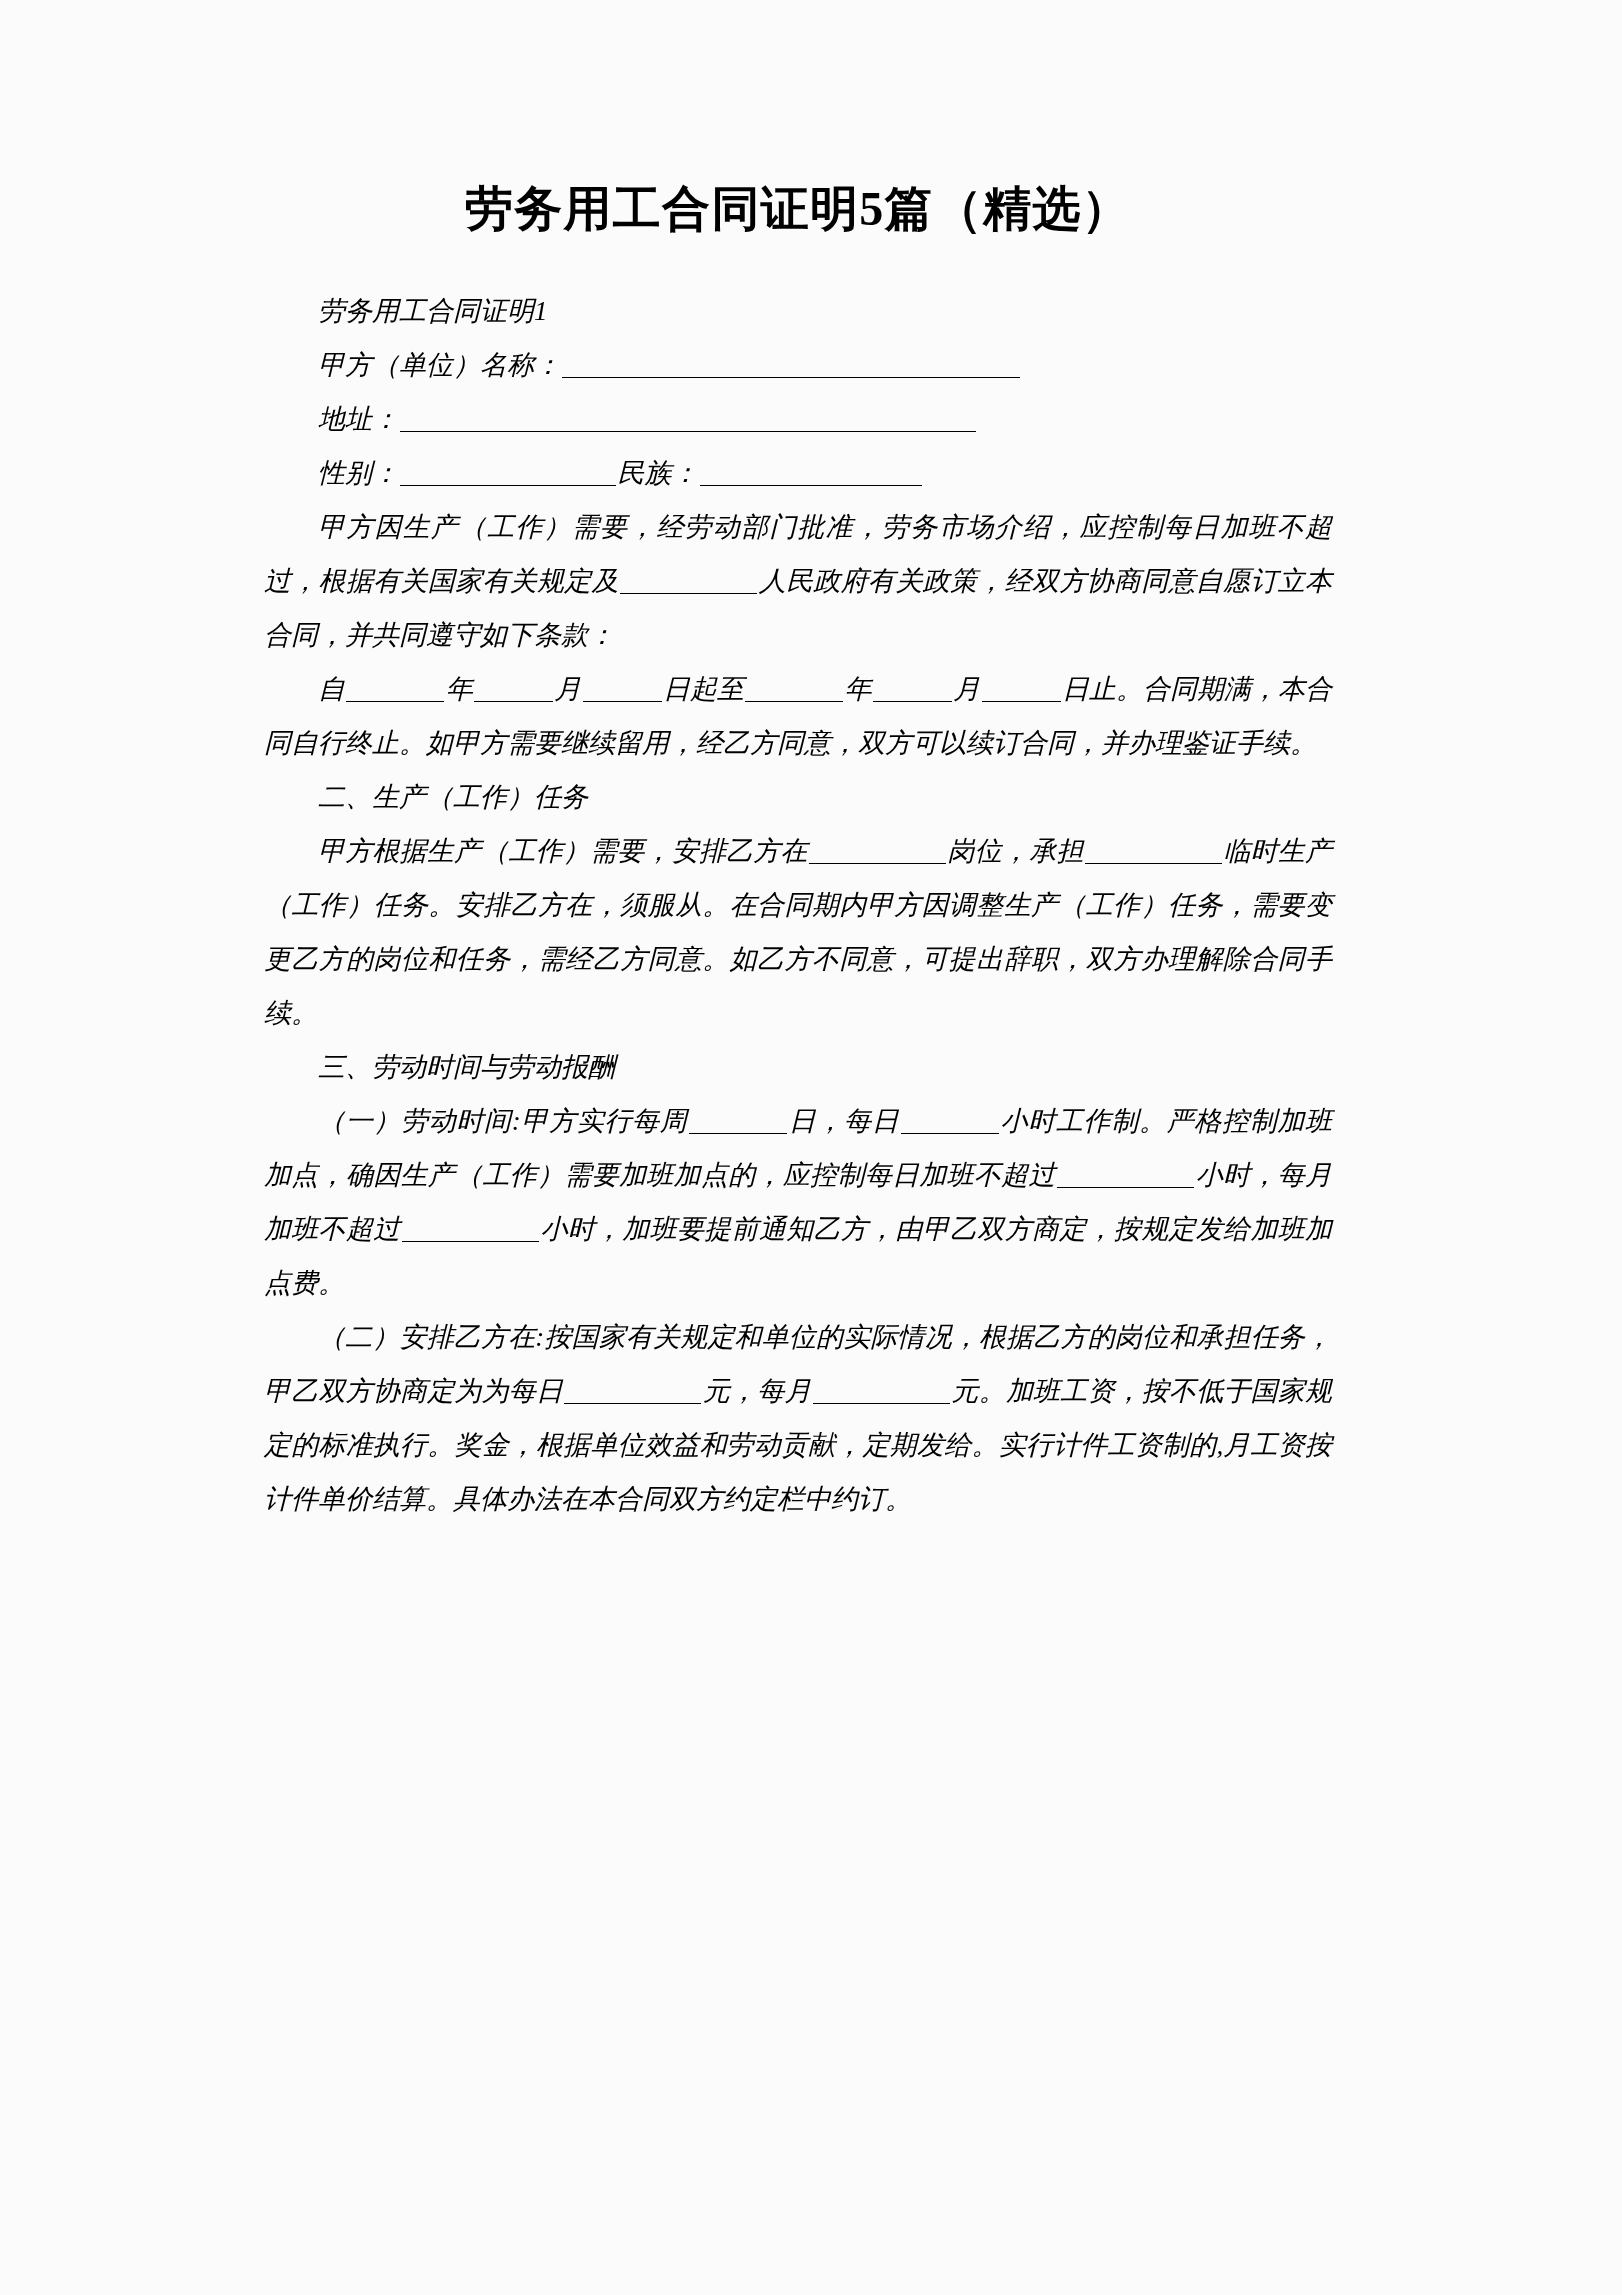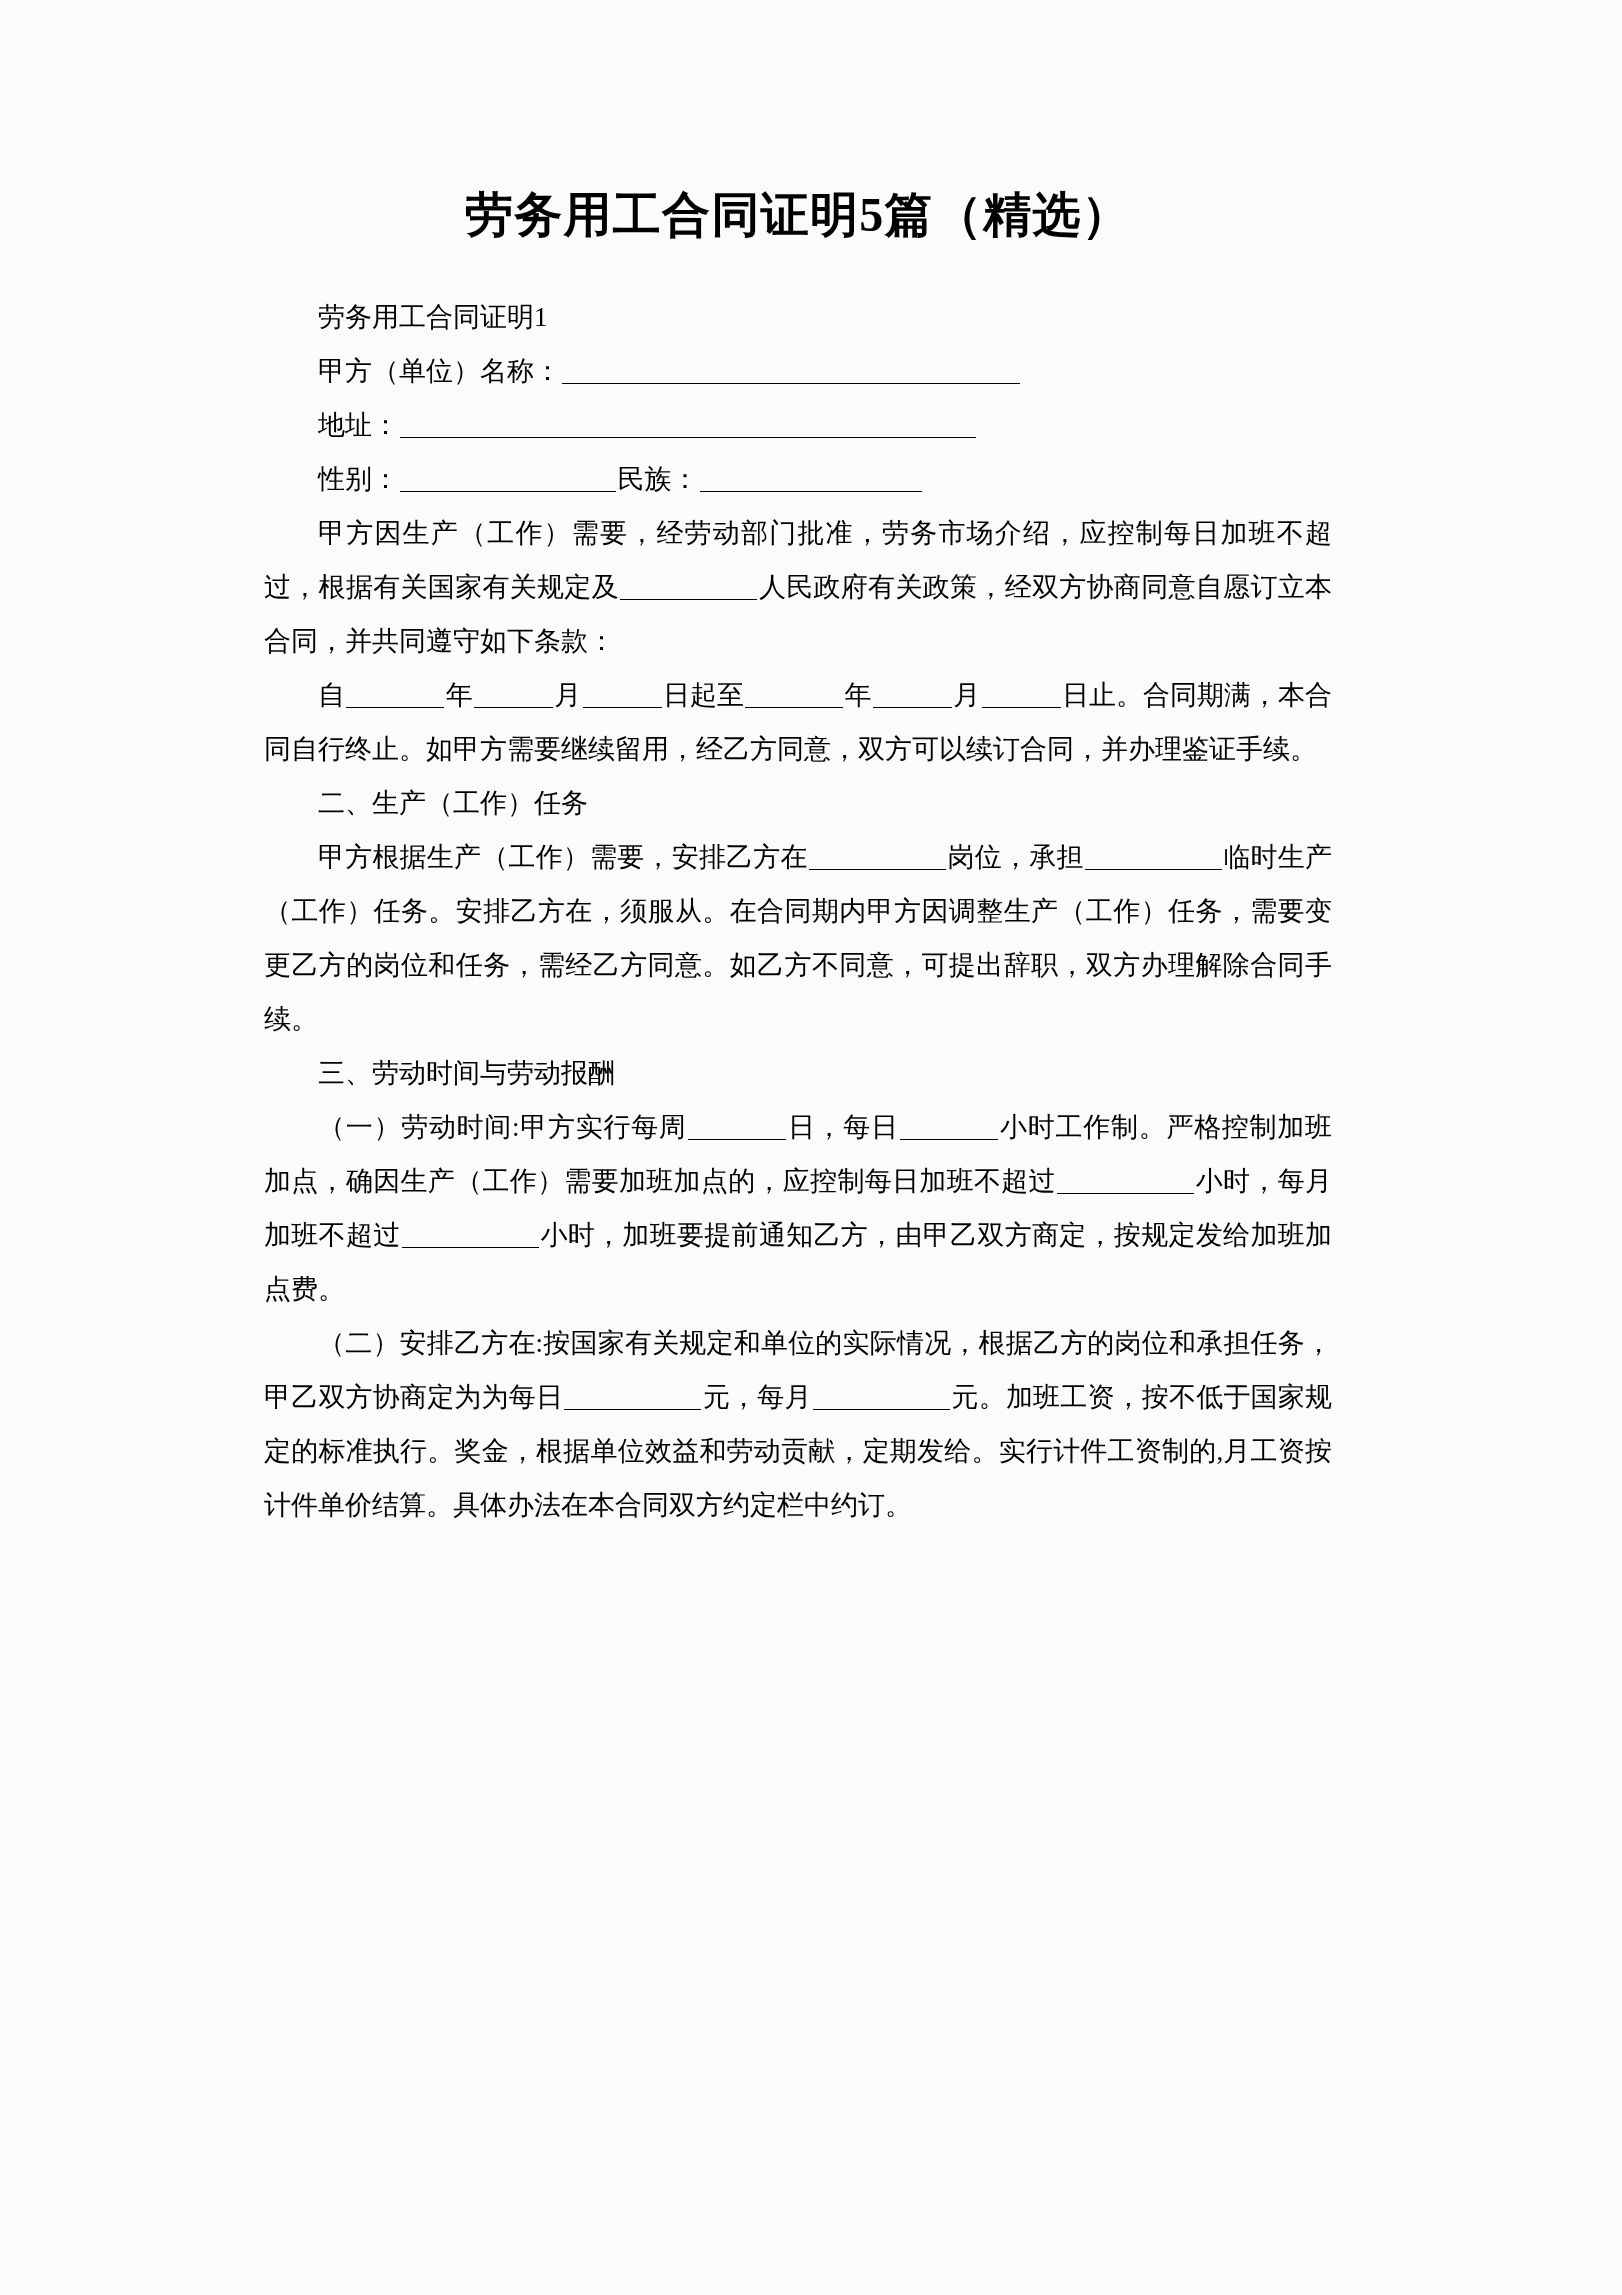--- a/index.html
+++ b/index.html
@@ -13,21 +13,21 @@
     font-family: "Liberation Serif", "DejaVu Serif", serif;
     color: #000000;
     overflow: hidden;
   }
   .page {
     position: relative;
     width: 1596px;
     height: 2295px;
     background: #fbfbfb;
     box-sizing: border-box;
-    padding: 7px;
+    padding: 1px;
   }
   .doc-title {
     margin: 0;
     padding: 182px 0 0 0;
     text-align: center;
     font-size: 48px;
     font-weight: bold;
     letter-spacing: 1.3px;
     line-height: 1.1;
     font-family: "Liberation Serif", "DejaVu Serif", serif;
@@ -42,20 +42,21 @@
     font-size: 27px;
     line-height: 54px;
     margin: 0;
     text-align: justify;
     text-justify: inter-ideograph;
     word-break: break-all;
     white-space: normal;
   }
   .indent {
     text-indent: 54px;
+    font-style: italic;
   }
   .blank {
     display: inline-block;
     border-bottom: 1.6px solid #000;
     height: 26px;
     vertical-align: -3.9px;
     margin: 0 1.3px;
   }
   .b-xl  { width: 458px; }
   .b-xs  { width: 137px; }

